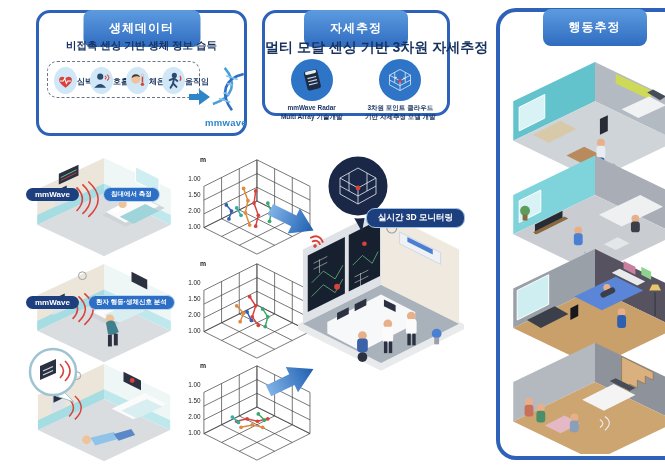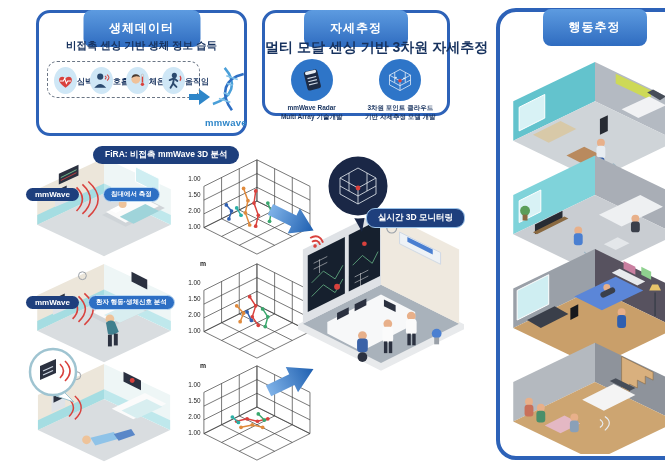--- a/index.html
+++ b/index.html
@@ -217,21 +217,20 @@
         <rect x="19.5" y="65" width="9" height="12" rx="3" fill="#c9705a"></rect>
         <circle cx="36" cy="68" r="4" fill="#e8b08a"></circle>
         <rect x="31.5" y="71" width="9" height="12" rx="3" fill="#4a8f6a"></rect>
         <circle cx="70" cy="78" r="4" fill="#e8b08a"></circle>
         <rect x="65.5" y="81" width="9" height="12" rx="3" fill="#8aa0b8"></rect>
         <path d="M96,80 q6,4 0,8 M101,77 q9,6 0,14" stroke="#e8edf2" stroke-width="1.2" fill="none"></path>
       </g>
     </svg>
   </div>
 
-  <div class="pill-navy" style="left:93px;top:146px;font-size:8.5px;padding:3px 12px;">FiRA: 비접촉 mmWave 3D 분석</div>
 
   <svg class="abs" style="left:24px;top:154px;" width="162" height="110" viewBox="0 0 162 112">
     <polygon points="80,40 12,72 80,104 148,72" fill="#d9dde0"></polygon>
     <polygon points="12,72 12,36 80,4 80,40" fill="#ece6da"></polygon>
     <polygon points="80,40 80,4 148,36 148,72" fill="#eef6f6"></polygon>
     <polygon points="12,72 12,62 80,30 80,40" fill="#a5dde2"></polygon>
     <polygon points="80,40 80,30 148,62 148,72" fill="#bfe8ec"></polygon>
     <polygon points="112,28 112,13 136,25 136,40" fill="#cfeef2" stroke="#fff" stroke-width="1"></polygon>
     <polygon points="34,31 34,20 54,11 54,22" fill="#2b3140"></polygon>
     <line x1="36" y1="24" x2="52" y2="16" stroke="#7ee0a0" stroke-width=".8"></line>

